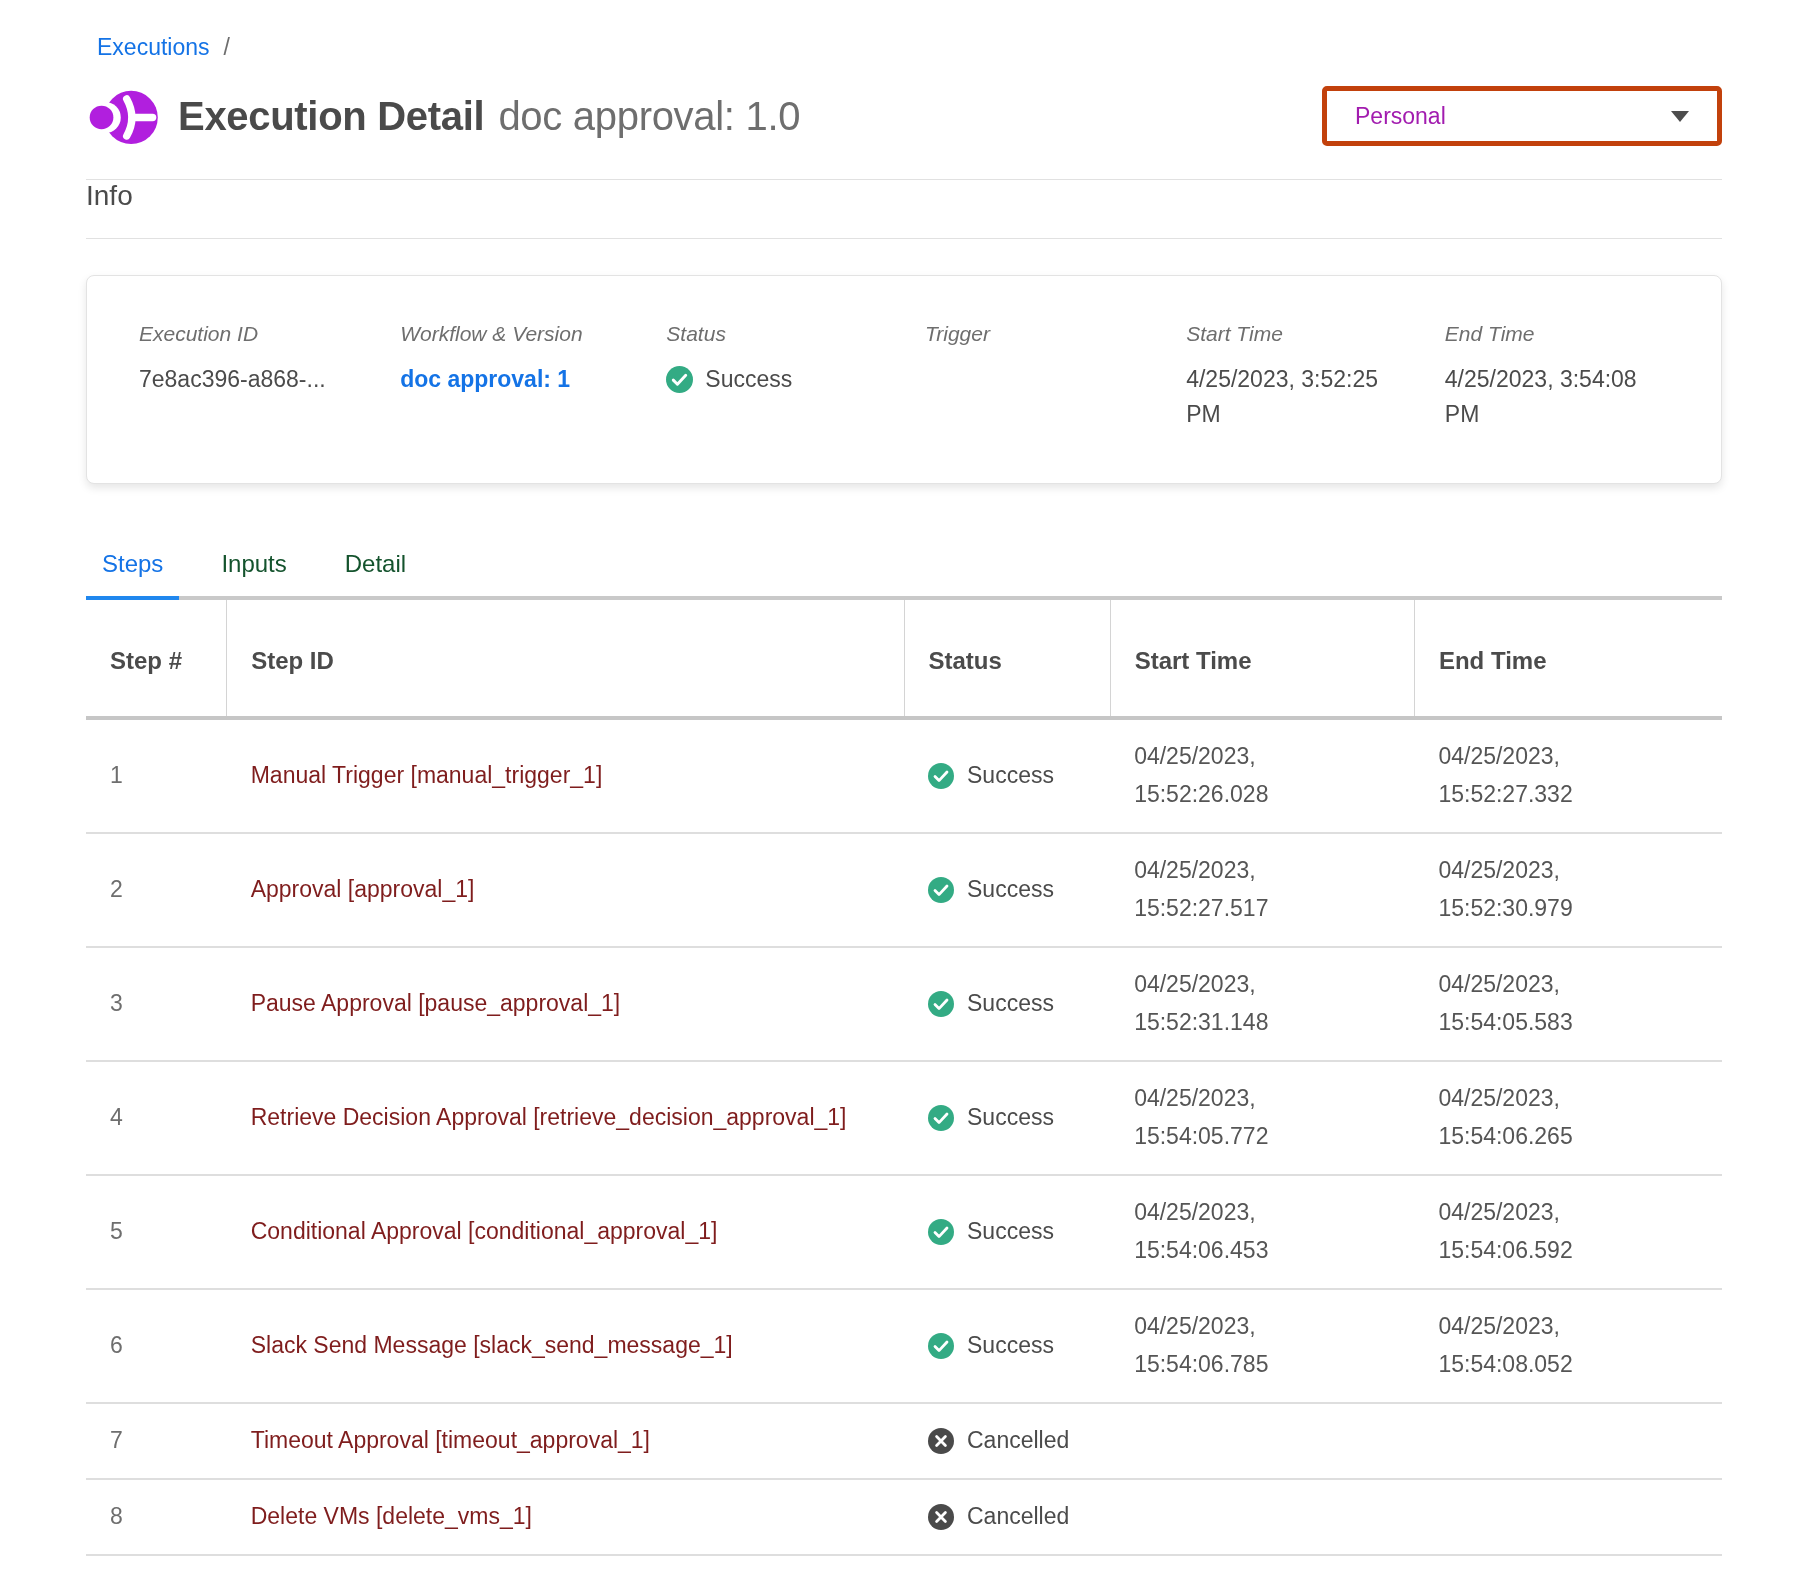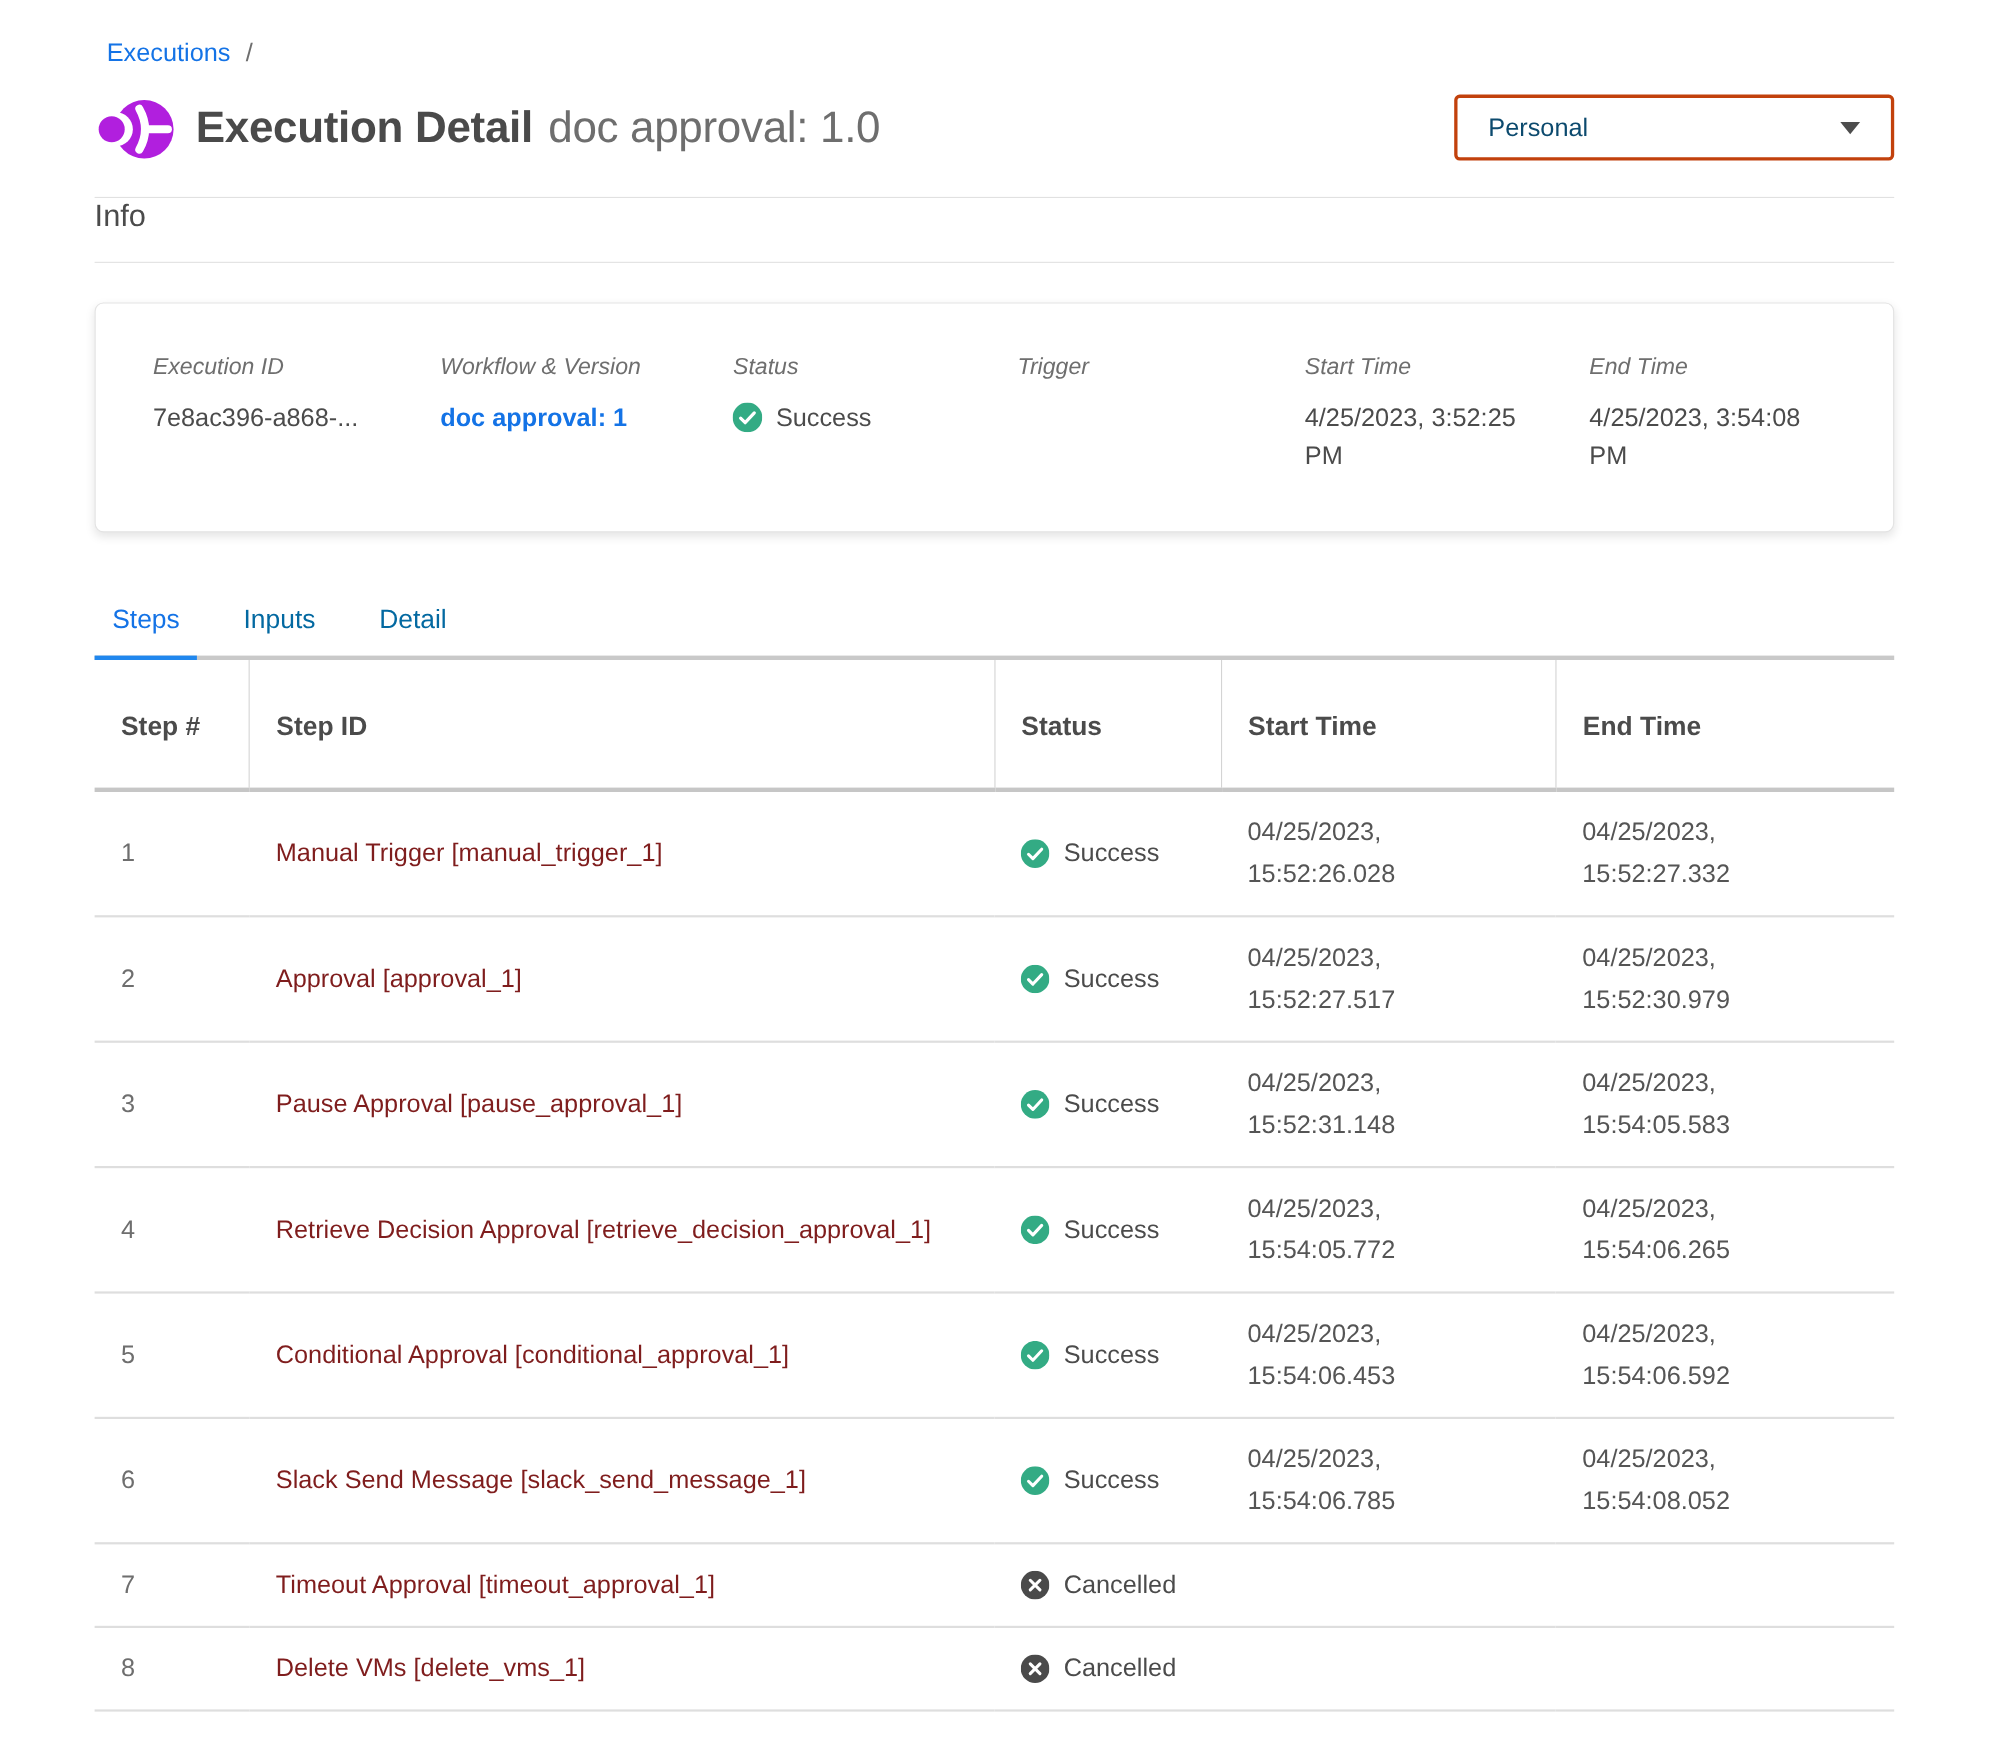--- a/index.html
+++ b/index.html
@@ -18,23 +18,23 @@
   .breadcrumb a { color: #1473e6; text-decoration: none; cursor: pointer; margin-left: 11px; }
   .breadcrumb .sep { color: #6e6e6e; }
 
   
   .title-row { margin-top: 18px; display: flex; align-items: center; }
   .logo { width: 74px; height: 74px; flex: 0 0 auto; margin-right: 18px; }
   .title-text { font-size: 40px; font-weight: bold; color: #4a4a4a; letter-spacing: -0.3px; }
   .subtitle-text { font-size: 40px; font-weight: normal; color: #6e6e6e; margin-left: 14px; letter-spacing: -0.3px; }
   .spacer { flex: 1 1 auto; }
   .scope-select {
-    width: 400px; height: 60px; border: 3px solid #c2410c; border-radius: 5px;
+    width: 400px; height: 60px; border: 5px solid #c2410c; border-radius: 5px;
     display: flex; align-items: center; padding: 0 28px; cursor: pointer;
-    font-size: 23px; color: #0c4a6e; background: #fff;
+    font-size: 23px; color: #a21caf; background: #fff;
   }
   .scope-select .sel-label { flex: 1 1 auto; }
   .caret {
     width: 0; height: 0; border-left: 9px solid transparent; border-right: 9px solid transparent;
     border-top: 11px solid #4d4d4d;
   }
 
   .rule { border: none; border-top: 1px solid #e1e1e1; margin-top: 26px; }
 
   
@@ -54,21 +54,21 @@
   .info-label { font-size: 21px; color: #6e6e6e; font-style: italic; }
   .info-value { margin-top: 16px; font-size: 23px; color: #4b4b4b; line-height: 1.5; max-width: 215px; }
   .info-value.link { color: #1473e6; font-weight: bold; cursor: pointer; }
   .status-inline { display: flex; align-items: center; gap: 12px; }
   .status-icon { width: 27px; height: 27px; flex: 0 0 auto; display: inline-block; }
 
   
   .tabs { margin-top: 60px; display: flex; border-bottom: 4px solid #c9c9c9; }
   .tab {
     font-size: 24px; padding: 6px 16px 18px 16px; margin-right: 26px; cursor: pointer;
-    color: #0369a1; border-bottom: 4px solid transparent; margin-bottom: -4px;
+    color: #14532d; border-bottom: 4px solid transparent; margin-bottom: -4px;
   }
   .tab.active { color: #1473e6; border-bottom-color: #2087ee; }
 
   
   table.steps { width: 100%; border-collapse: collapse; table-layout: fixed; }
   col.c-no { width: 8.6%; } col.c-id { width: 41.4%; } col.c-status { width: 12.6%; }
   col.c-start { width: 18.6%; } col.c-end { width: 18.8%; }
   table.steps th {
     text-align: left; font-size: 24px; font-weight: bold; color: #4b4b4b;
     padding: 42px 24px 36px 24px; border-bottom: 4px solid #c6c6c6; line-height: 1.6;

